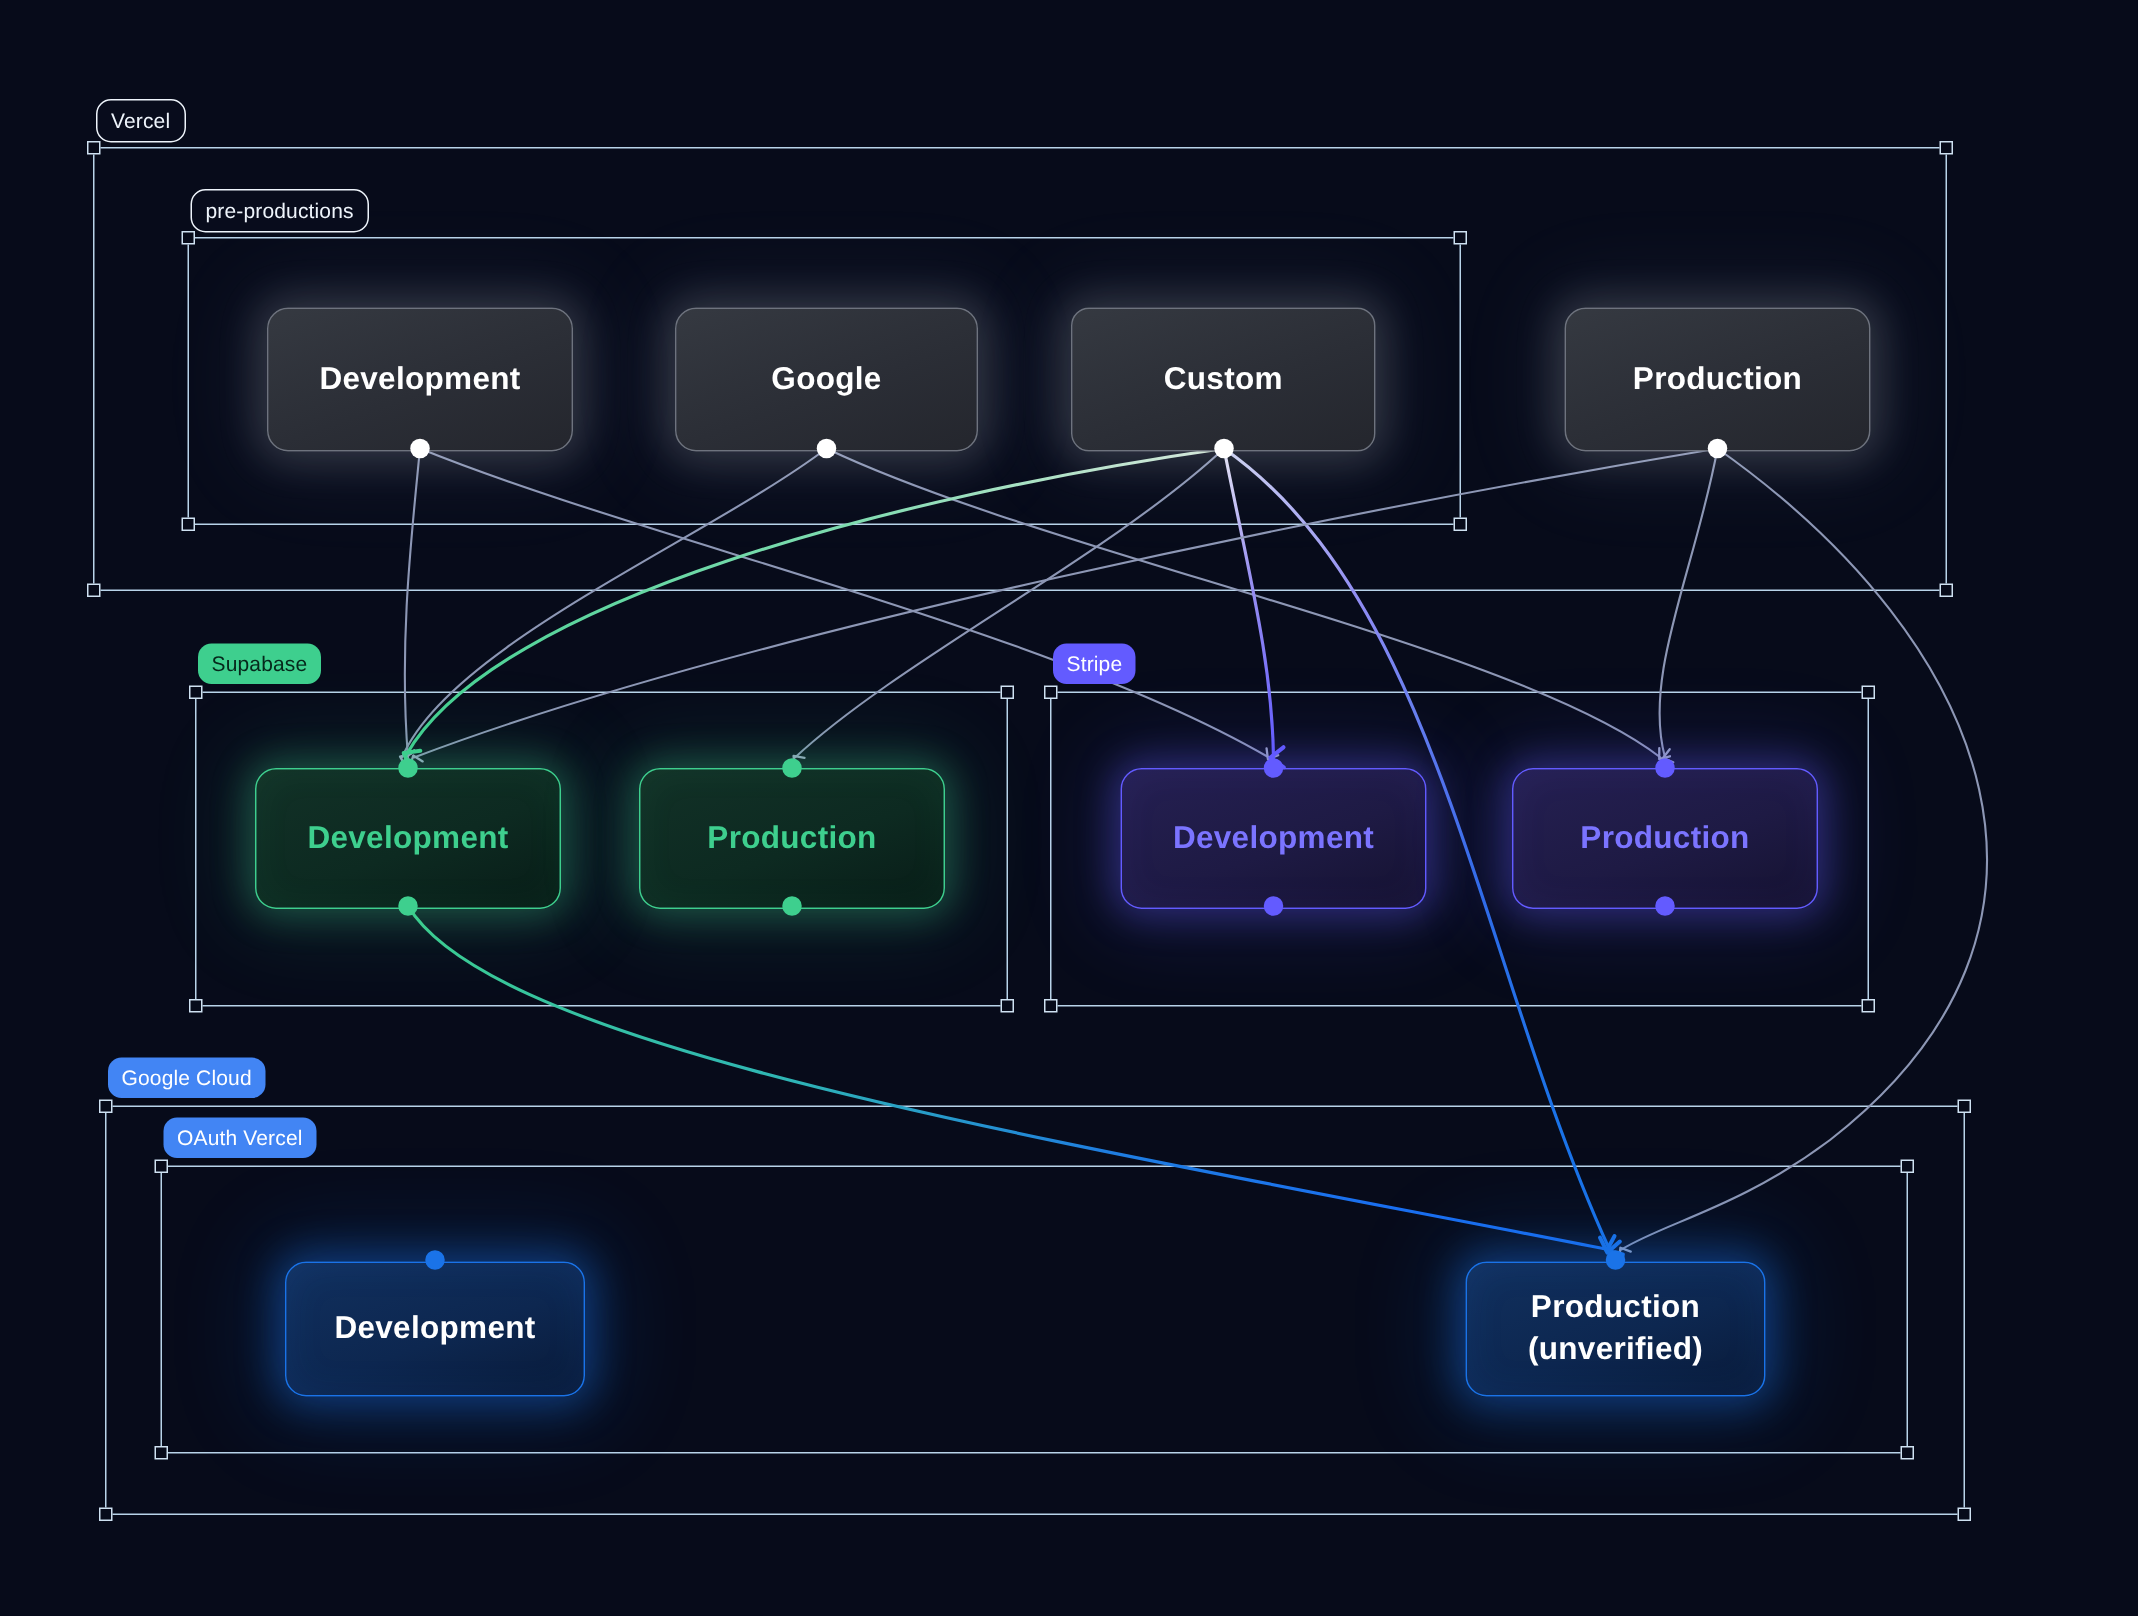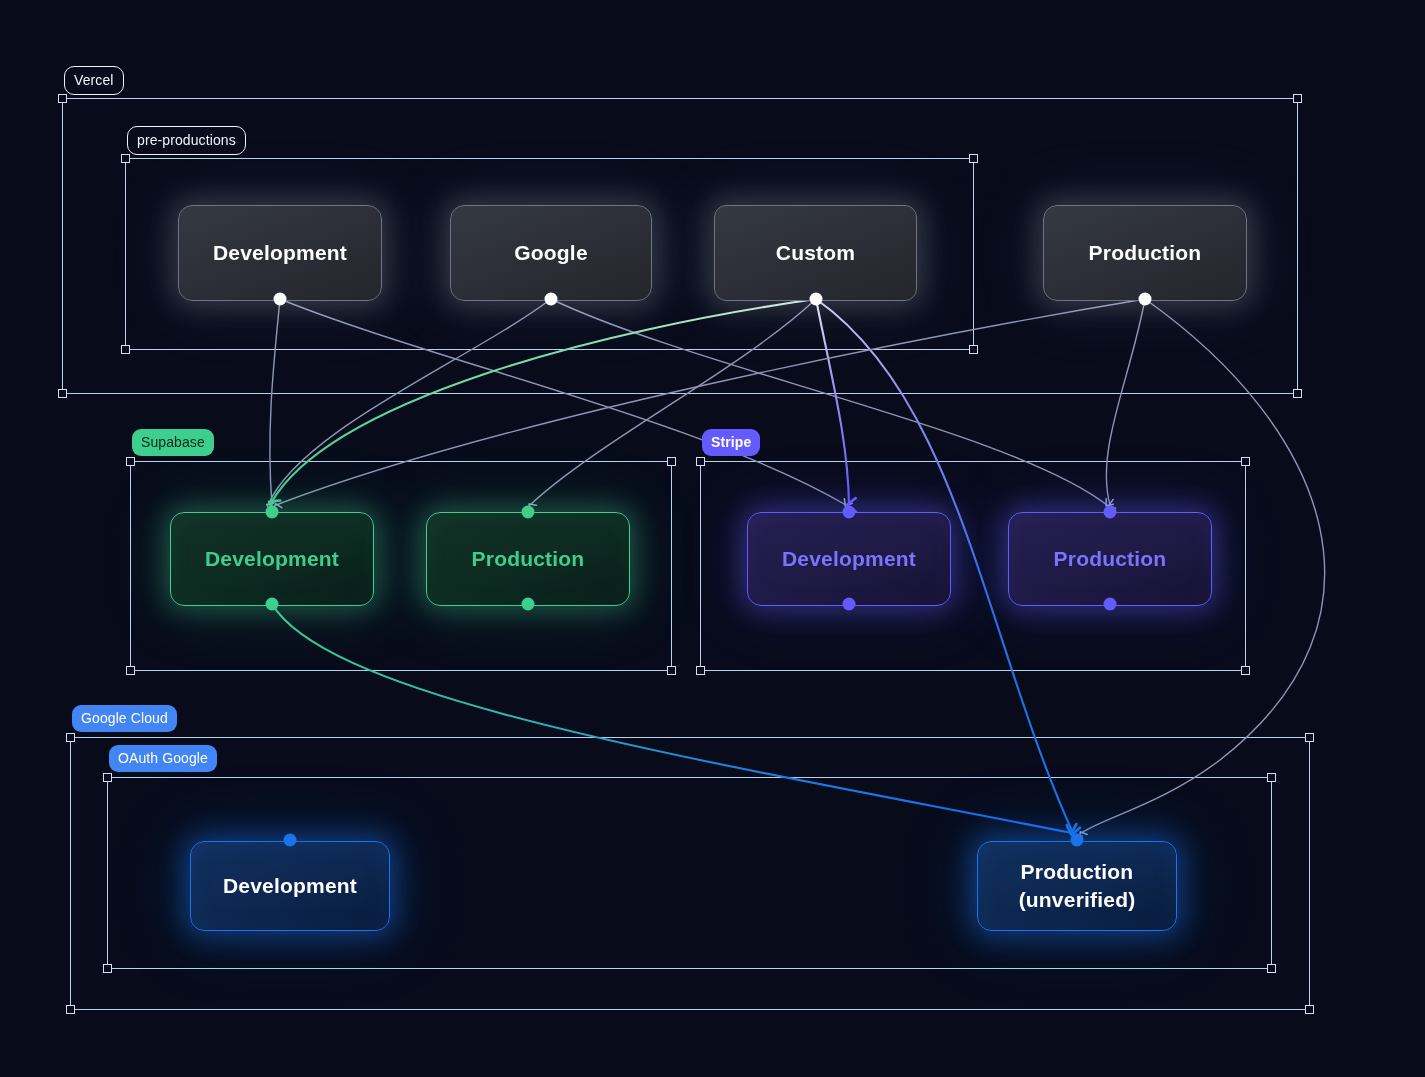--- a/index.html
+++ b/index.html
@@ -53,21 +53,21 @@
     white-space: nowrap;
     letter-spacing: 0.1px;
   }
   .glabel.outline {
     background: #080c1c;
     border: 1.6px solid #eef4fb;
     color: #eef4fb;
     border-radius: 10px;
   }
   .glabel.fill-green { background: #3ecf8e; color: #06281b; font-weight: 500; }
-  .glabel.fill-purple{ background: #635bff; color: #ffffff; font-weight: 700; }
+  .glabel.fill-purple{ background: #635bff; color: #ffffff; font-weight: 400; }
   .glabel.fill-blue  { background: #4285f4; color: #ffffff; font-weight: 500; }
 
   
   .node {
     position: absolute;
     display: flex;
     align-items: center;
     justify-content: center;
     text-align: center;
     border-radius: 14px;
@@ -221,21 +221,21 @@
         <span class="handle br"></span>
       </div>
     </div>
 
   <div id="label-layer">
       <div class="glabel outline" style="left: 64px; top: 66px;">Vercel</div>
       <div class="glabel outline" style="left: 127px; top: 126px;">pre-productions</div>
       <div class="glabel fill-green" style="left: 132px; top: 429px; text-align: center;">Supabase</div>
       <div class="glabel fill-purple" style="left: 702px; top: 429px;">Stripe</div>
       <div class="glabel fill-blue" style="left: 72px; top: 705px;">Google Cloud</div>
-      <div class="glabel fill-blue" style="left: 109px; top: 745px;">OAuth Google</div>
+      <div class="glabel fill-blue" style="left: 109px; top: 745px;">OAuth Vercel</div>
     </div>
 
   <div id="node-layer">
       <div class="node vercel" style="left: 178px; top: 205px; width: 204px; height: 96px;">
         <span style="white-space: pre-line;">Development</span>
       </div>
       <div class="node vercel" style="left: 450px; top: 205px; width: 202px; height: 96px;">
         <span style="white-space: pre-line;">Google</span>
       </div>
       <div class="node vercel" style="left: 714px; top: 205px; width: 203px; height: 96px; border-radius: 12px;">

